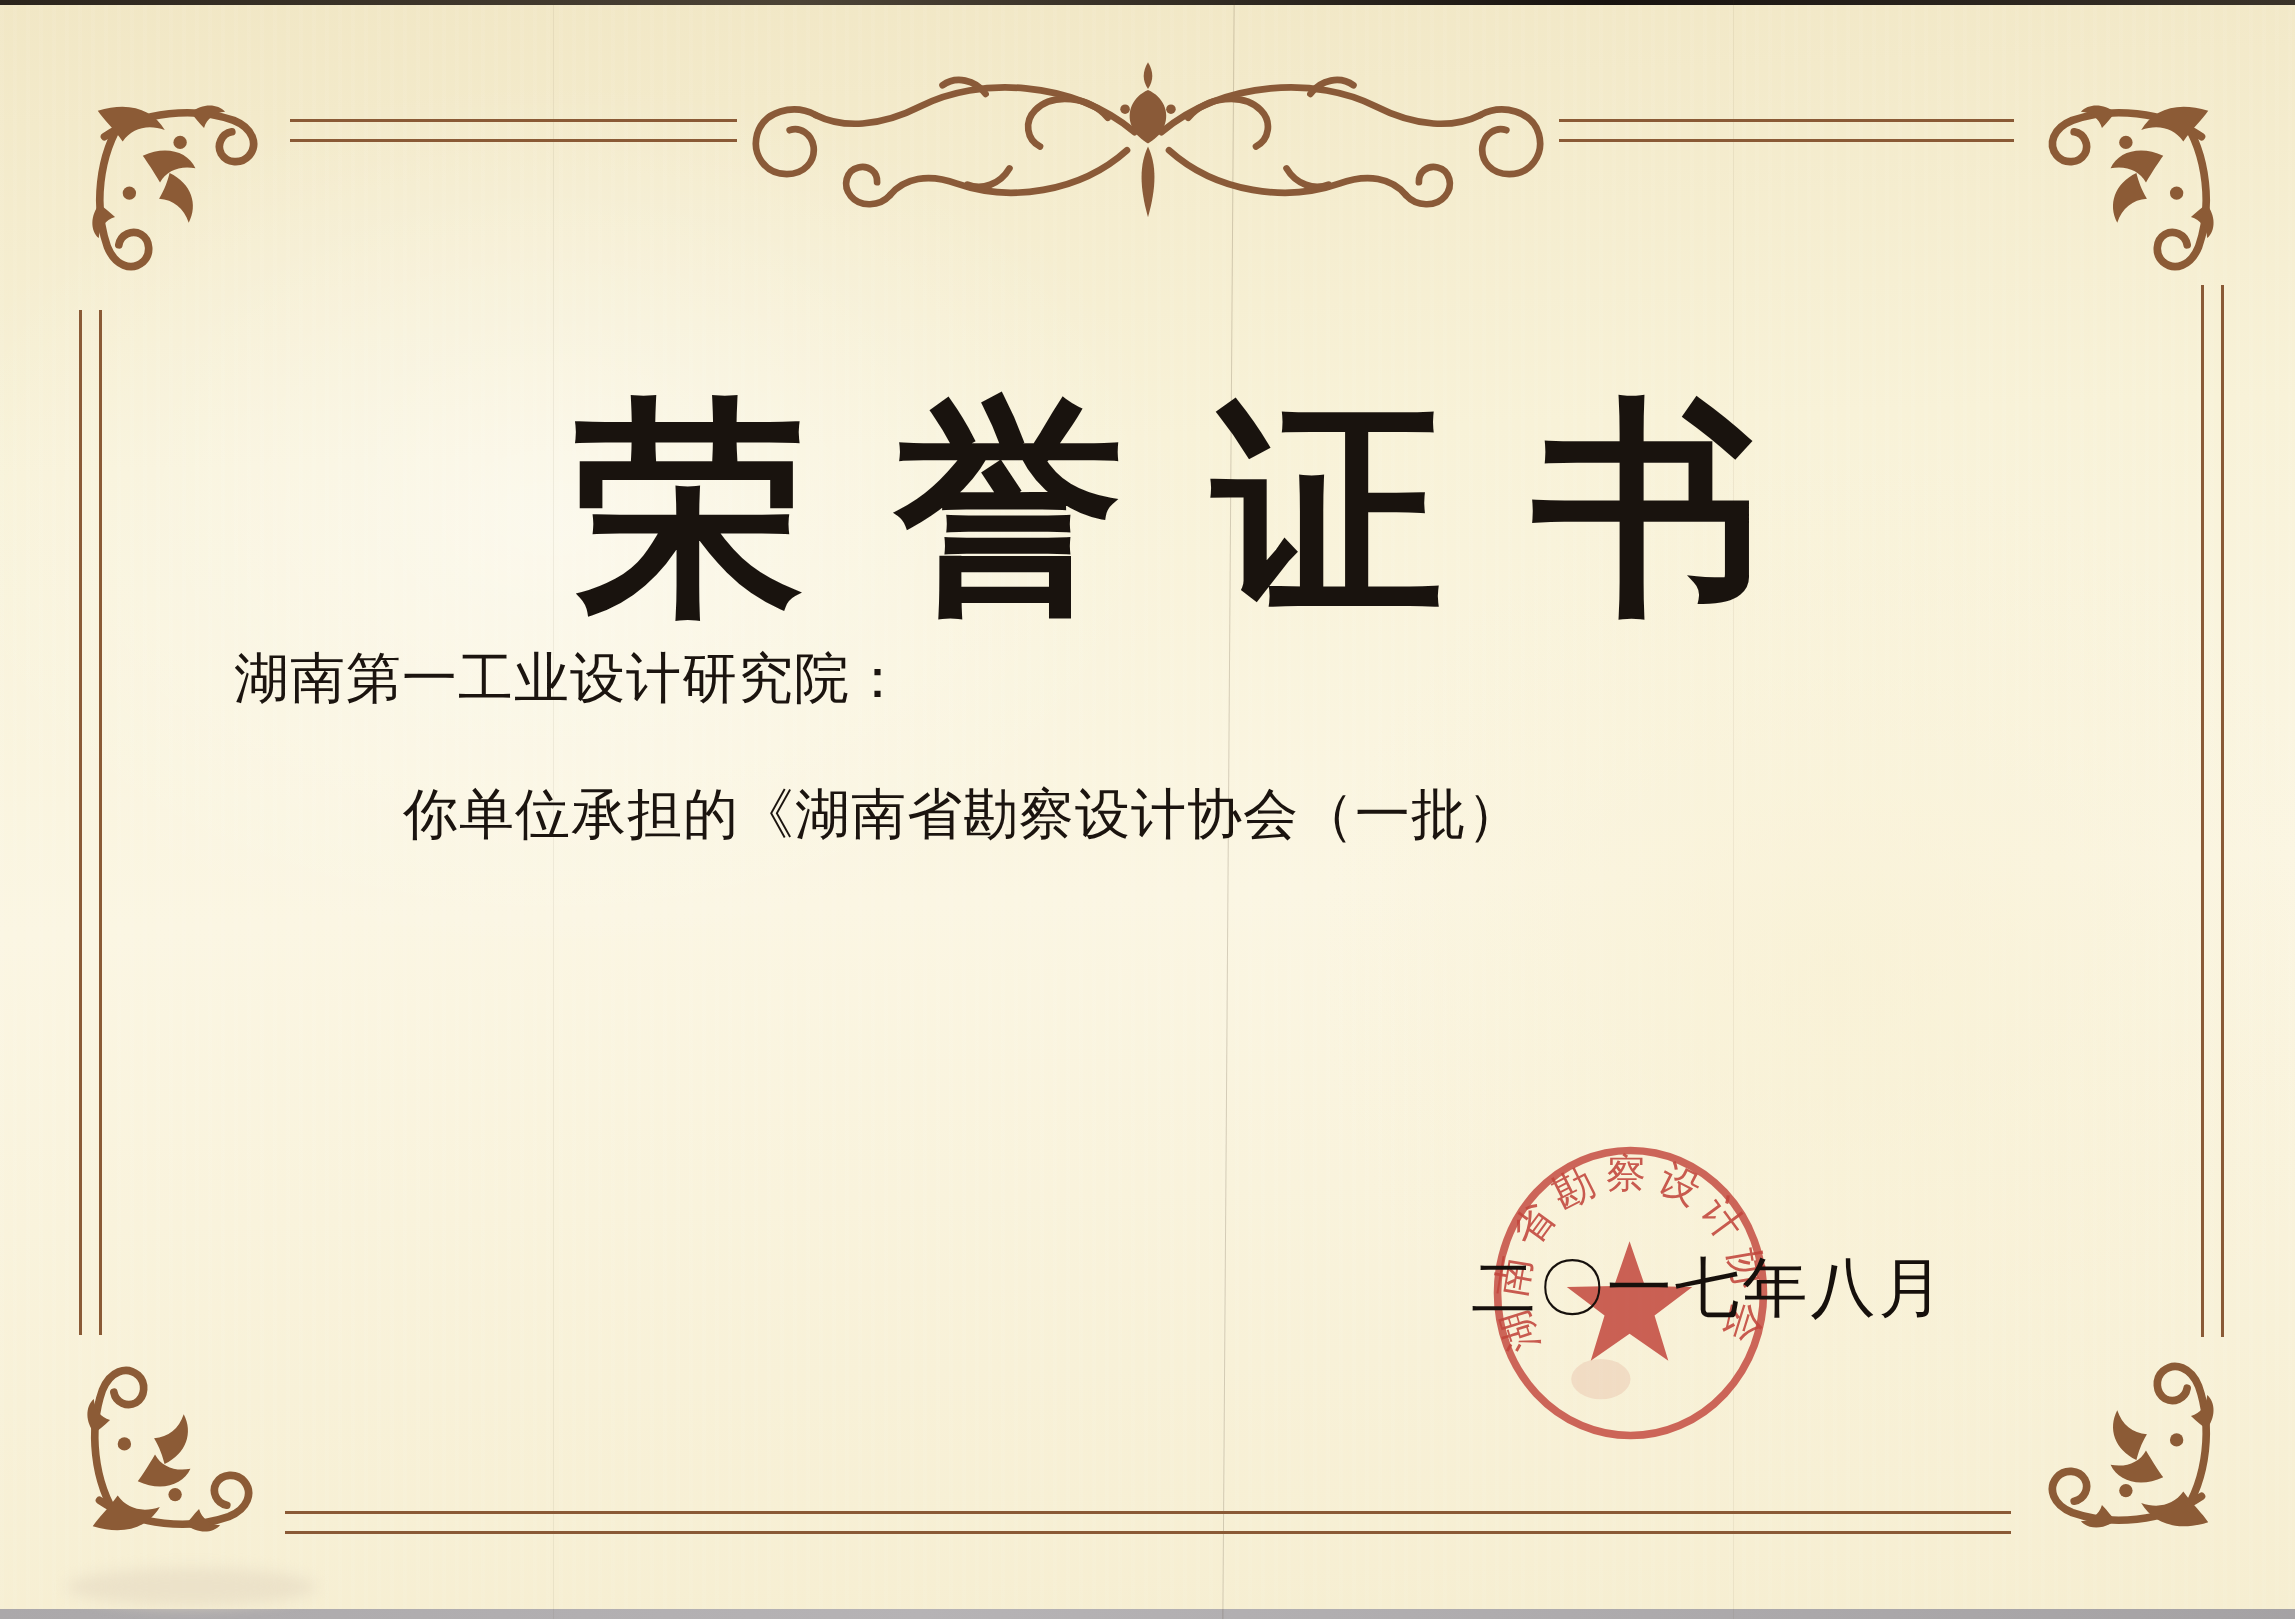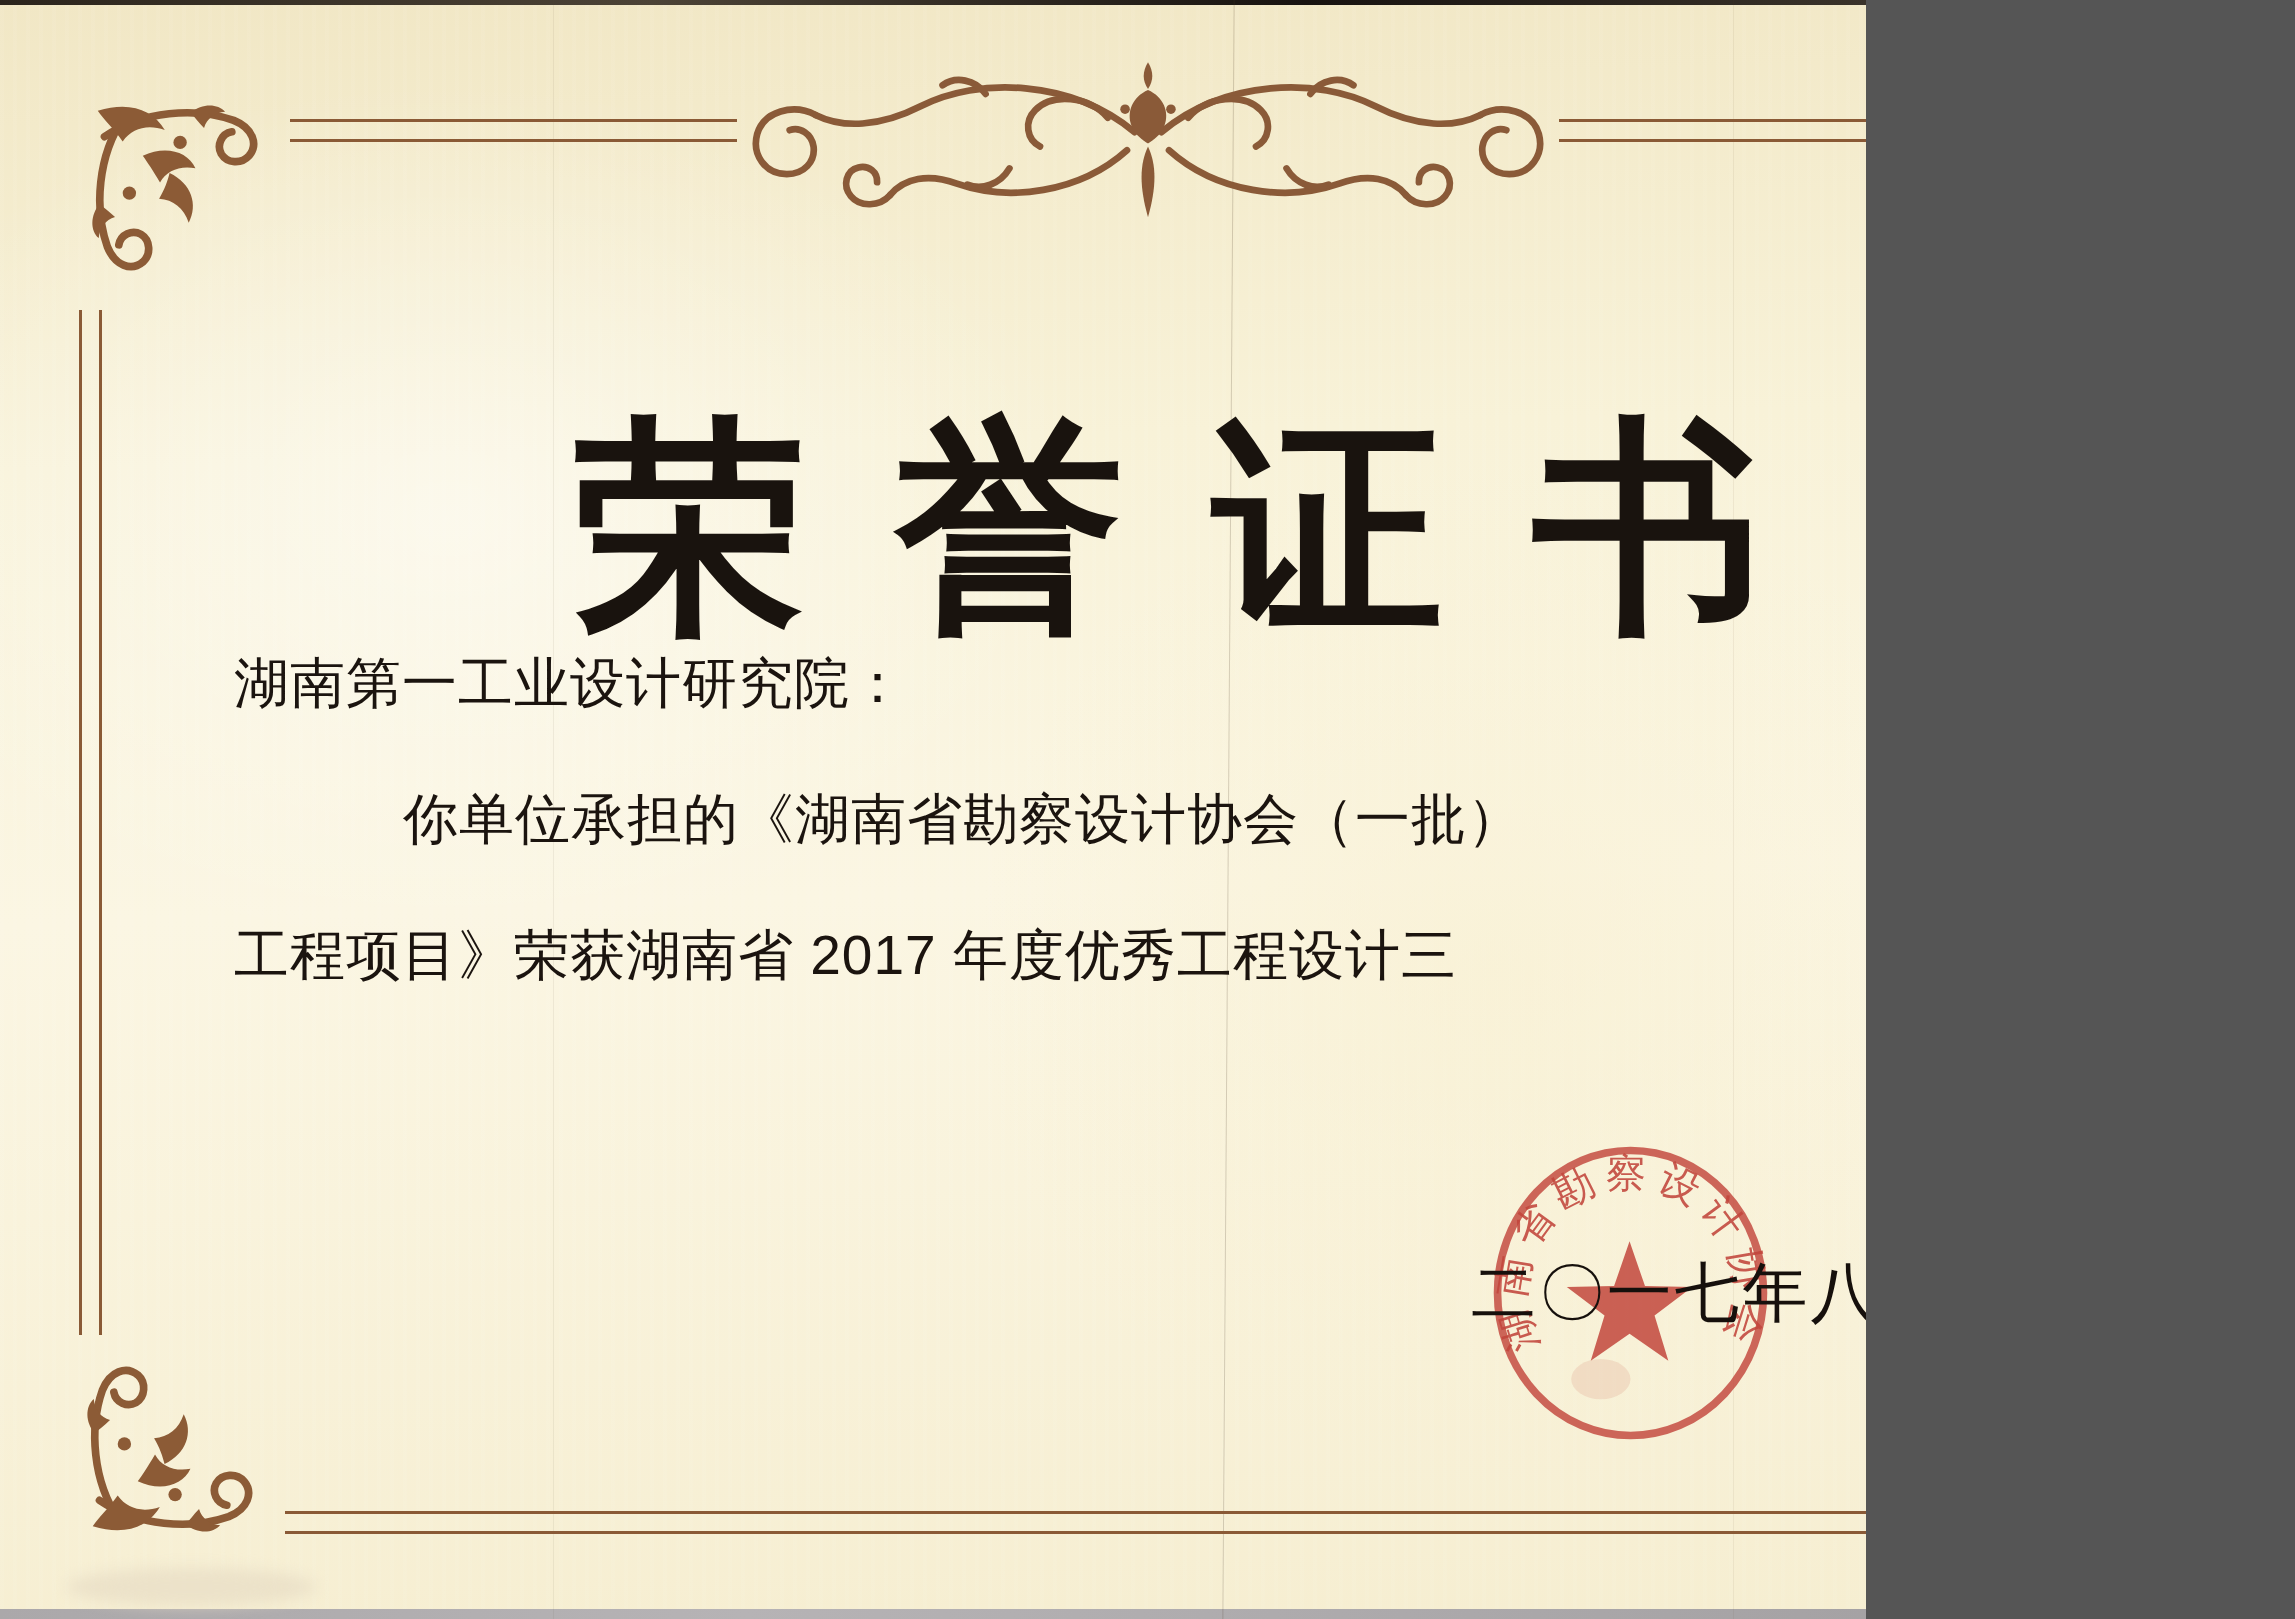--- a/index.html
+++ b/index.html
@@ -1,20 +1,20 @@
 <!DOCTYPE html>
 <html style="font-size:7.7px"><head>
 <meta charset="utf-8">
 <style>
   html,body{margin:0;padding:0;background:#555;}
   .page{
     position:relative;
-    width:1866px;height:1619px;
+    width:2295px;height:1619px;
     overflow:hidden;
-    font-family:Liberation Sans, sans-serif;
+    font-family:Liberation Mono, monospace;
     background:
       radial-gradient(ellipse 910px 622px at 24% 32%, rgba(255,255,255,.50), rgba(255,255,255,0) 70%),
       radial-gradient(ellipse 718px 718px at 80% 60%, rgba(248,240,210,.65), rgba(248,240,210,0) 72%),
       repeating-linear-gradient(90deg, rgba(255,255,255,.05) 0 4.3px, rgba(0,0,0,0) 4.3px 13px),
       linear-gradient(178deg,#f1e7c5 0%,#f8f2d8 28%,#fbf6e3 55%,#f6eed1 100%);
   }
   .scan-edge-top{position:absolute;left:0;top:0;width:100%;height:5.3px;
     background:linear-gradient(90deg,#2b241c,#4c4336 35%,#181310 70%,#3a332a);}
   .scan-edge-bottom{position:absolute;left:0;bottom:0;width:100%;height:10px;
     background:linear-gradient(90deg,#aba8aa,#b6b3b5 40%,#a5a2a4);}
@@ -125,21 +125,20 @@
       <circle cx="852" cy="128" r="10"></circle>
         <circle cx="948" cy="128" r="10"></circle>
     </g>
   </svg>
 
   <h1 class="title">荣誉证书</h1>
 
   <div class="bodytext" style="top:615px;height:575px;">
     <div class="bline-text l1">湖南第一工业设计研究院：</div>
     <div class="bline-text l2">你单位承担的《湖南省勘察设计协会（一批）</div>
-    <div class="bline-text l3">工程项目》荣获湖南省 2017 年度优秀工程设计三</div>
   </div>
 
   <svg class="seal" viewBox="0 0 600 644">
     <defs>
       <path id="sealArc" d="M 175 498 A 218 218 0 1 1 425 498" fill="none"></path>
     </defs>
     <ellipse cx="300" cy="322" rx="278" ry="298" fill="none" stroke="#c2463c" stroke-width="16" opacity="0.82"></ellipse>
     <text font-size="84" fill="#c2463c" opacity="0.88" letter-spacing="18">
       <textPath href="#sealArc" startOffset="50%" text-anchor="middle">湖南省勘察设计协会</textPath>
     </text>

